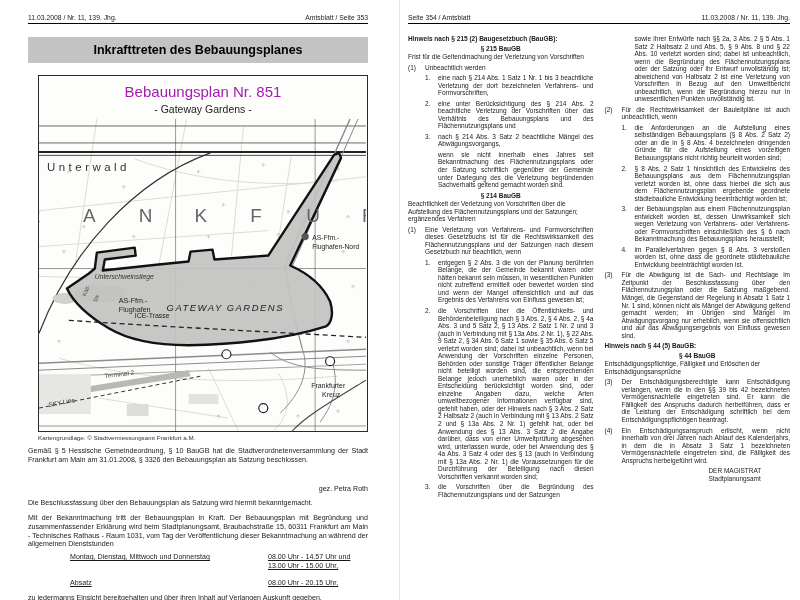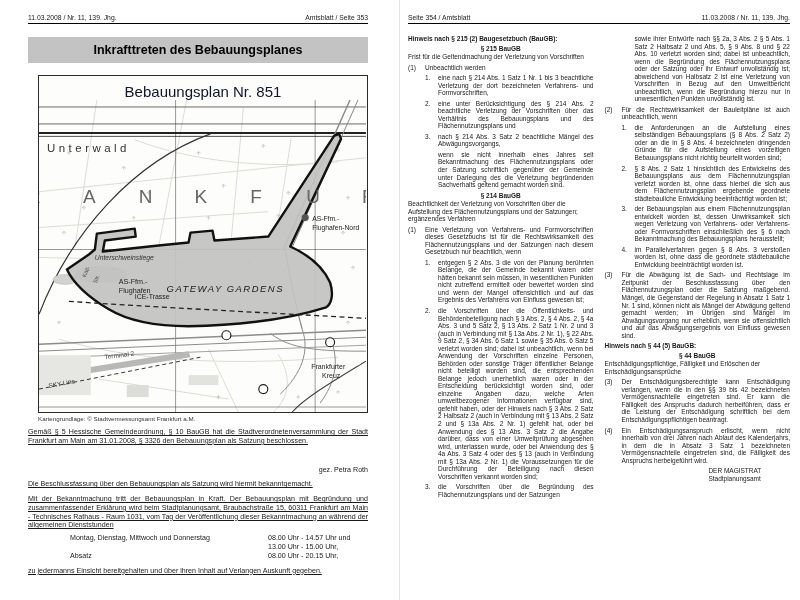--- a/index.html
+++ b/index.html
@@ -18,28 +18,28 @@
     font-size:6.8px;color:#222;border-bottom:1px solid #000;padding-bottom:2px;
   }
 
   
   .title-bar{
     margin-top:13px;background:#c3c3c3;text-align:center;
     font-weight:bold;font-size:12.5px;padding:6px 16px;color:#000;
   }
   .map-box{margin-top:12px;margin-left:10px;width:330px;border:1.5px solid #2a2a2a;box-sizing:border-box;background:#fdfdfb;}
   .map-title{text-align:center;padding-top:7px;}
-  .map-title .t1{font-size:15px;color:#0f172a;}
+  .map-title .t1{font-size:15px;color:#a21caf;}
   .map-title .t2{font-size:10.5px;color:#222;margin-top:3px;padding-bottom:4px;}
   .map-box svg{display:block;}
   .map-caption{font-size:6.2px;color:#333;margin:2px 0 0 10px;}
 
-  .body-p{font-size:7.1px;line-height:1.24;text-align:justify;margin-top:6px;text-decoration:underline;}
+  .body-p{font-size:7.1px;line-height:1.24;text-align:justify;margin-top:6px;}
   .sig-right{font-size:7.1px;line-height:1.24;text-align:right;margin-top:20px;}
-  .hours{margin:4px 0 0 42px;font-size:7.1px;line-height:1.24;display:grid;grid-template-columns:198px 1fr;row-gap:0;}
+  .hours{margin:4px 0 0 42px;font-size:7.1px;line-height:1.24;display:grid;grid-template-columns:198px 1fr;row-gap:8px;text-decoration:underline;}
 
   
   .cols{display:flex;gap:11px;margin-top:11px;}
   .col{flex:1 1 0;font-size:6.5px;line-height:1.16;}
   .blk{margin-bottom:3px;text-align:justify;}
   .hbold{font-weight:bold;text-align:left;margin-bottom:2px;}
   .hcenter{font-weight:bold;text-align:center;margin-bottom:1px;margin-top:2px;}
   .plain{text-align:left;}
   .l1{display:flex;}
   .l1 > .num{flex:0 0 17px;}
@@ -59,20 +59,21 @@
   <div class="pg-header">
     <span>11.03.2008 / Nr. 11, 139. Jhg.</span>
     <span>Amtsblatt / Seite 353</span>
   </div>
 
   <div class="title-bar">Inkrafttreten des Bebauungsplanes</div>
 
   <div class="map-box">
     <div class="map-title">
       <div class="t1">Bebauungsplan Nr. 851</div>
+      <div class="t2">- Gateway Gardens -</div>
     </div>
     <svg width="327" height="312" viewBox="0 0 328 313">
       <rect x="0" y="0" width="328" height="313" fill="#fdfdfb"></rect>
 
       <g stroke="#dcdcd6" stroke-width="1" fill="none">
         <path d="M 58,0 L 36,148"></path>
           <path d="M 148,0 L 118,158"></path>
           <path d="M 205,8 L 193,138"></path>
         <path d="M 253,38 L 238,136"></path>
           <path d="M 0,92 L 328,58"></path>

